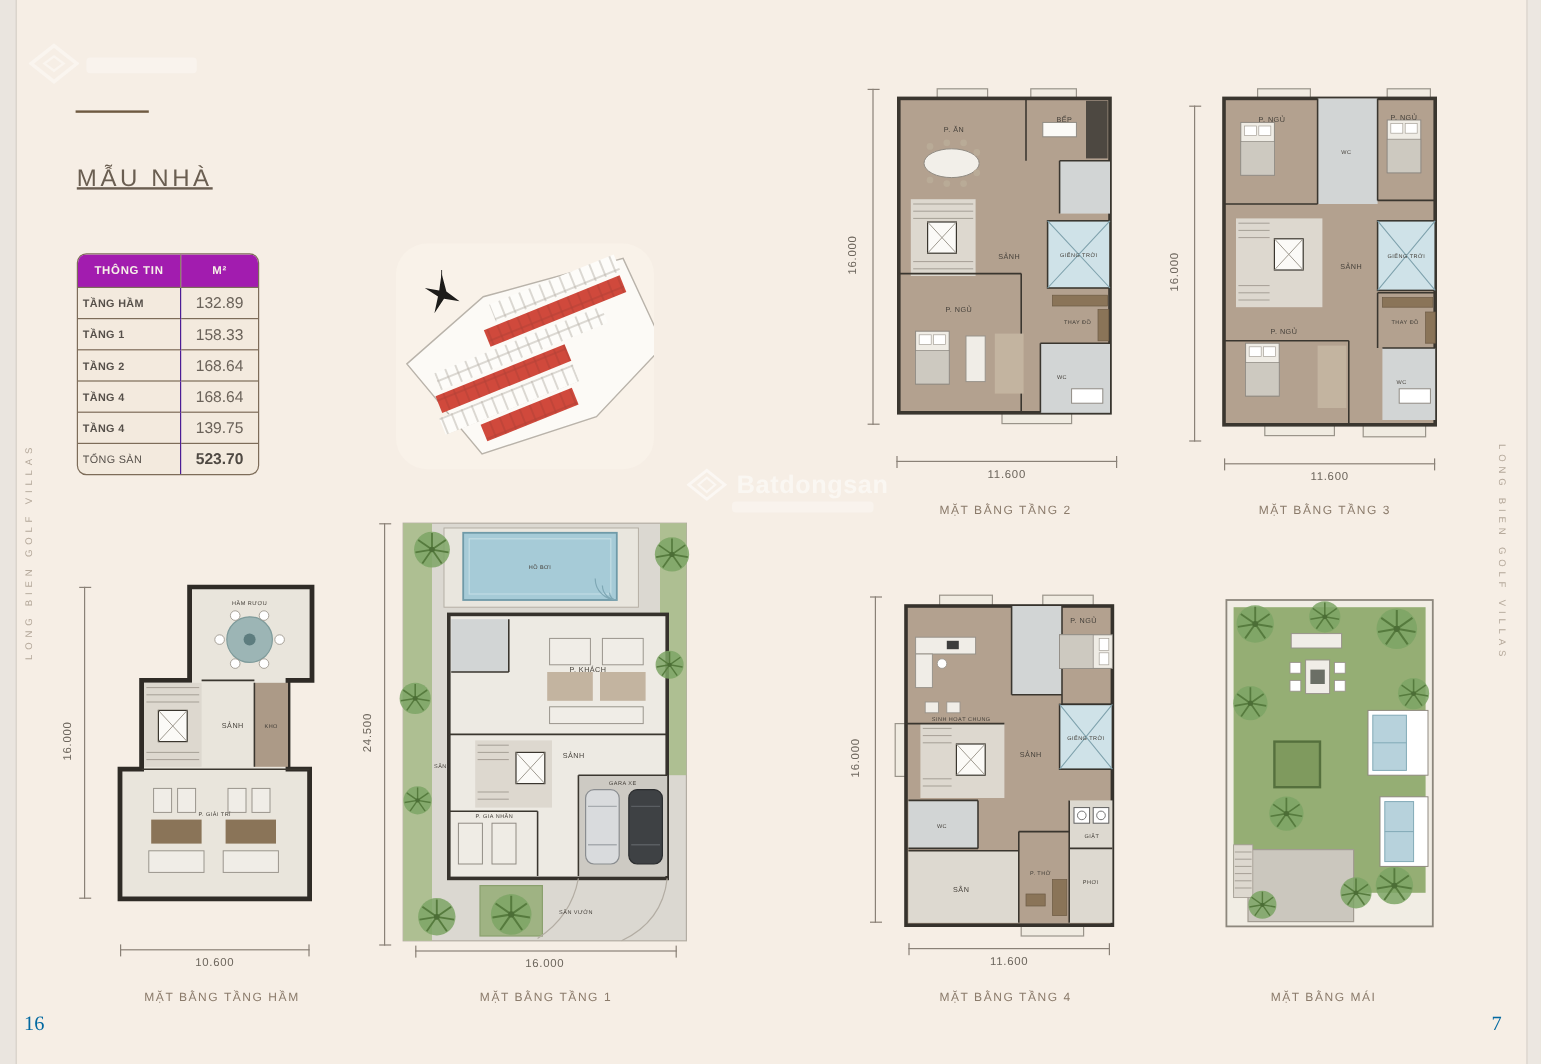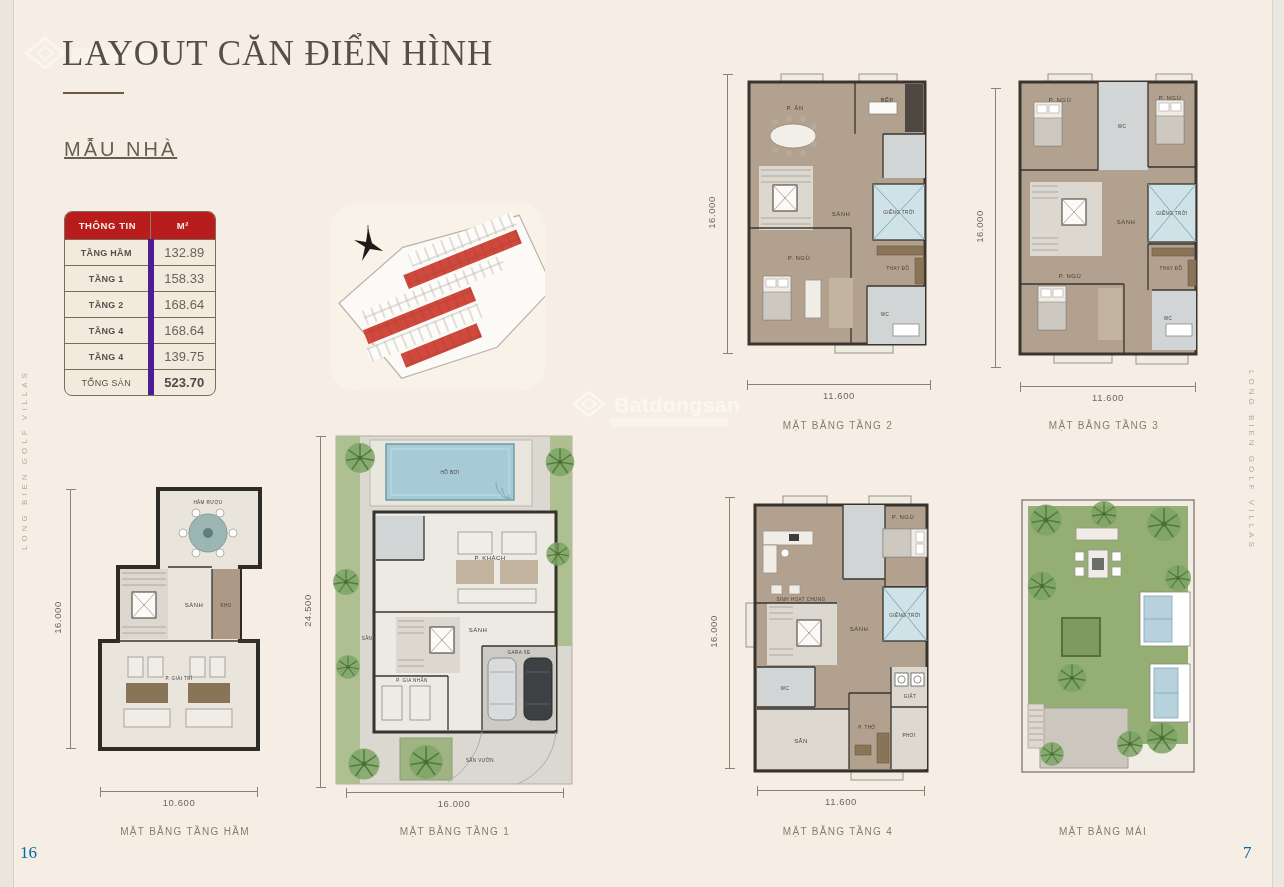--- a/index.html
+++ b/index.html
@@ -20,26 +20,26 @@
   .wm-corner{left:24px;top:36px;opacity:.55;}
   .wm-corner-bar{left:72px;top:48px;width:92px;height:13px;background:rgba(255,255,255,.32);border-radius:3px;}
   .wm-center{left:572px;top:390px;display:flex;align-items:center;gap:8px;opacity:.85;}
   .wm-center-text{font-size:21px;font-weight:bold;color:rgba(255,255,255,.62);letter-spacing:.5px;}
   .wm-center-bar{left:610px;top:418px;width:118px;height:9px;background:rgba(255,255,255,.30);border-radius:3px;}
 
   
   .table-wrap{left:64px;top:211px;width:150px;border:1.5px solid #7d6c59;border-radius:8px;
               overflow:hidden;background:#f3eade;}
   table.info{width:100%;border-collapse:collapse;}
-  table.info th{background:#b91c1c;color:#f6f0e8;font-size:9.5px;letter-spacing:.6px;
+  table.info th{background:#a21caf;color:#f6f0e8;font-size:9.5px;letter-spacing:.6px;
                 padding:8px 4px;font-weight:bold;}
   table.info th:first-child{border-right:1px solid #8d7e6c;width:57%;}
   table.info td{border-top:1px solid #7d6c59;padding:5px 4px;height:14px;vertical-align:middle;}
-  td.rlab{border-right:6px solid #4c1d95;font-size:9px;font-weight:bold;color:#56504a;
-          letter-spacing:.3px;padding-left:9px;text-align:center;}
+  td.rlab{border-right:1px solid #4c1d95;font-size:9px;font-weight:bold;color:#56504a;
+          letter-spacing:.3px;padding-left:9px;}
   td.rval{font-size:13px;color:#6b635a;text-align:center;}
   tr.total td.rlab{font-weight:normal;}
   tr.total td.rval{font-weight:bold;color:#4f4943;}
 
   
   .siteplan{left:330px;top:203px;width:215px;height:188px;background:#f9f2e9;border-radius:26px;}
 
   
   svg.plan{position:absolute;}
   .rl{font-size:6px;fill:#45403a;letter-spacing:.4px;text-anchor:middle;
@@ -112,21 +112,20 @@
 
   <div class="abs spine-left"></div>
   <div class="abs spine-right"></div>
 
   <svg class="abs wm-corner" width="42" height="34">
     <path d="M21,2 L40,17 L21,32 L2,17 Z" fill="none" stroke="rgba(255,255,255,.7)" stroke-width="3"></path>
     <path d="M21,11 L29,17 L21,23 L13,17 Z" fill="none" stroke="rgba(255,255,255,.7)" stroke-width="2"></path>
   </svg>
   <div class="abs wm-corner-bar"></div>
 
-  <div class="abs page-title">LAYOUT CĂN ĐIỂN HÌNH</div>
   <div class="abs title-underline"></div>
   <div class="abs model-label">MẪU NHÀ</div>
 
   <div class="abs table-wrap">
     <table class="info">
       <tbody>
           <tr>
         <th>THÔNG TIN</th>
         <th>M²</th>
       </tr>

